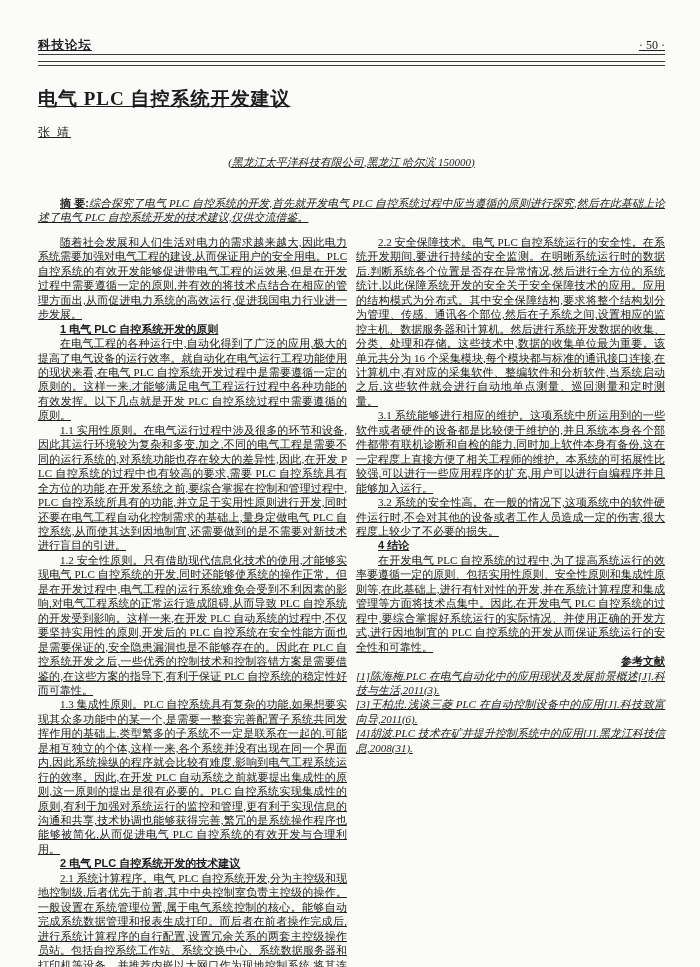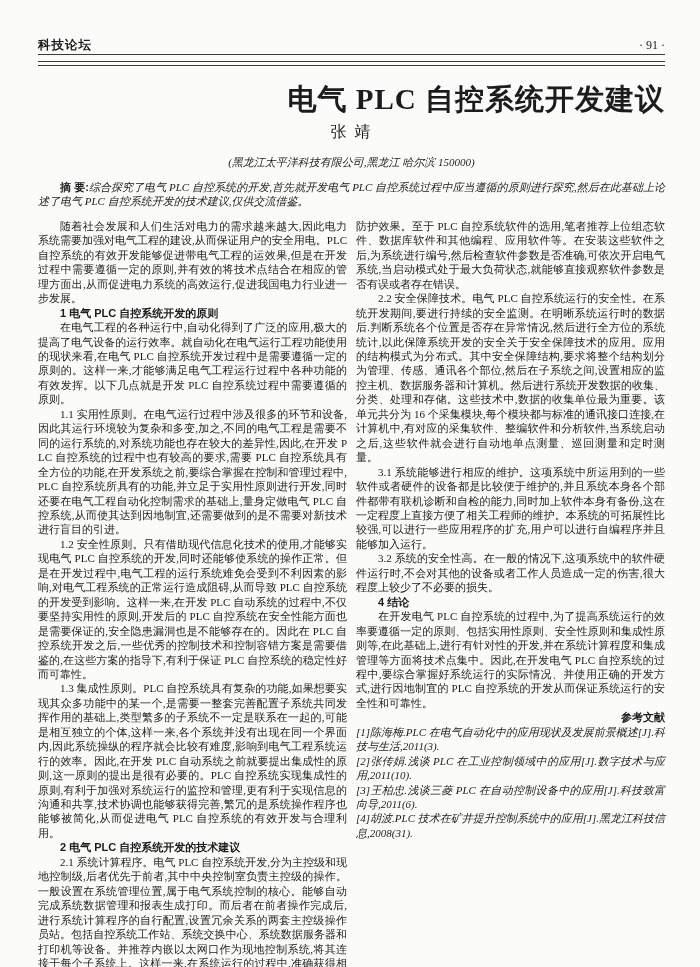--- a/index.html
+++ b/index.html
@@ -7,57 +7,58 @@
     width: 700px; height: 967px;
     background: #fbfbf9;
     color: #1c1c1c;
     font-family: "Liberation Serif", "DejaVu Serif", serif;
     overflow: hidden;
   }
   .page {
     box-sizing: border-box;
     width: 700px; height: 967px;
     padding: 38px 35px 8px 38px;
+    text-decoration: underline;
   }
   
   .runhead {
     display: flex; justify-content: space-between; align-items: flex-end;
     font-size: 12.5px; line-height: 14px;
   }
   .runhead .section { font-weight: bold; font-family: "Liberation Sans", "DejaVu Sans", sans-serif; letter-spacing: 1px; }
   .runhead .pageno { font-size: 12px; }
   .rule-thin { border-top: 1.2px solid #3c3c3c; margin-top: 2px; }
   .rule-double {
     margin-top: 6px; height: 2.5px;
     border-top: 1.6px solid #3c3c3c;
     border-bottom: 1.6px solid #3c3c3c;
   }
   
   .title {
     margin: 16px 0 0 0;
-    text-align: right;
-    font-size: 29px; line-height: 34px;
+    text-align: left;
+    font-size: 19px; line-height: 34px;
     font-weight: bold;
     letter-spacing: 1px;
   }
   .author {
-    margin-top: 9px; text-align: center;
-    font-size: 16px; line-height: 14px; letter-spacing: 2px;
+    margin-top: 9px; 
+    font-size: 12px; line-height: 14px; letter-spacing: 2px;
   }
   .affiliation {
     margin-top: 17px; text-align: center;
     font-size: 11px; line-height: 13px;
     font-style: italic;
   }
   
   .abstract, .keywords {
     font-size: 11px; line-height: 14.2px;
     text-align: justify;
   }
-  .abstract { margin-top: 11px; text-indent: 2em; }
+  .abstract { margin-top: 27px; text-indent: 2em; }
   .keywords { text-indent: 2em; }
   .lead-label {
     font-style: normal; font-weight: bold;
     font-family: "Liberation Sans", "DejaVu Sans", sans-serif;
   }
   .kai { font-style: italic; }
   
   .columns {
     display: flex; gap: 9px; margin-top: 11px;
   }
@@ -85,21 +86,21 @@
     text-indent: 0;
   }
 </style>
 </head>
 <body>
 
 <div class="page">
 
   <div class="runhead">
     <span class="section">科技论坛</span>
-    <span class="pageno">· 91 ·</span>
+    <span class="pageno">· 50 ·</span>
   </div>
   <div class="rule-thin"></div>
   <div class="rule-double"></div>
 
   <h1 class="title">电气 PLC 自控系统开发建议</h1>
   <div class="author">张 靖</div>
   <div class="affiliation">(黑龙江太平洋科技有限公司,黑龙江 哈尔滨 150000)</div>
 
   <div class="abstract">
     <span class="lead-label">摘  要:</span><span class="kai">综合探究了电气 PLC 自控系统的开发,首先就开发电气 PLC 自控系统过程中应当遵循的原则进行探究,然后在此基础上论述了电气 PLC 自控系统开发的技术建议,仅供交流借鉴。</span>
@@ -110,27 +111,25 @@
         <p class="body">随着社会发展和人们生活对电力的需求越来越大,因此电力系统需要加强对电气工程的建设,从而保证用户的安全用电。PLC 自控系统的有效开发能够促进带电气工程的运效果,但是在开发过程中需要遵循一定的原则,并有效的将技术点结合在相应的管理方面出,从而促进电力系统的高效运行,促进我国电力行业进一步发展。</p>
         <p class="heading">1 电气 PLC 自控系统开发的原则</p>
         <p class="body">在电气工程的各种运行中,自动化得到了广泛的应用,极大的提高了电气设备的运行效率。就自动化在电气运行工程功能使用的现状来看,在电气 PLC 自控系统开发过程中是需要遵循一定的原则的。这样一来,才能够满足电气工程运行过程中各种功能的有效发挥。以下几点就是开发 PLC 自控系统过程中需要遵循的原则。</p>
         <p class="body">1.1 实用性原则。在电气运行过程中涉及很多的环节和设备,因此其运行环境较为复杂和多变,加之,不同的电气工程是需要不同的运行系统的,对系统功能也存在较大的差异性,因此,在开发 PLC 自控系统的过程中也有较高的要求,需要 PLC 自控系统具有全方位的功能,在开发系统之前,要综合掌握在控制和管理过程中,PLC 自控系统所具有的功能,并立足于实用性原则进行开发,同时还要在电气工程自动化控制需求的基础上,量身定做电气 PLC 自控系统,从而使其达到因地制宜,还需要做到的是不需要对新技术进行盲目的引进。</p>
         <p class="body">1.2 安全性原则。只有借助现代信息化技术的使用,才能够实现电气 PLC 自控系统的开发,同时还能够使系统的操作正常。但是在开发过程中,电气工程的运行系统难免会受到不利因素的影响,对电气工程系统的正常运行造成阻碍,从而导致 PLC 自控系统的开发受到影响。这样一来,在开发 PLC 自动系统的过程中,不仅要坚持实用性的原则,开发后的 PLC 自控系统在安全性能方面也是需要保证的,安全隐患漏洞也是不能够存在的。因此在 PLC 自控系统开发之后,一些优秀的控制技术和控制容错方案是需要借鉴的,在这些方案的指导下,有利于保证 PLC 自控系统的稳定性好而可靠性。</p>
         <p class="body">1.3 集成性原则。PLC 自控系统具有复杂的功能,如果想要实现其众多功能中的某一个,是需要一整套完善配置子系统共同发挥作用的基础上,类型繁多的子系统不一定是联系在一起的,可能是相互独立的个体,这样一来,各个系统并没有出现在同一个界面内,因此系统操纵的程序就会比较有难度,影响到电气工程系统运行的效率。因此,在开发 PLC 自动系统之前就要提出集成性的原则,这一原则的提出是很有必要的。PLC 自控系统实现集成性的原则,有利于加强对系统运行的监控和管理,更有利于实现信息的沟通和共享,技术协调也能够获得完善,繁冗的是系统操作程序也能够被简化,从而促进电气 PLC 自控系统的有效开发与合理利用。</p>
         <p class="heading">2 电气 PLC 自控系统开发的技术建议</p>
         <p class="body">2.1 系统计算程序。电气 PLC 自控系统开发,分为主控级和现地控制级,后者优先于前者,其中中央控制室负责主控级的操作。一般设置在系统管理位置,属于电气系统控制的核心。能够自动完成系统数据管理和报表生成打印。而后者在前者操作完成后,进行系统计算程序的自行配置,设置冗余关系的两套主控级操作员站。包括自控系统工作站、系统交换中心、系统数据服务器和打印机等设备。并推荐内嵌以太网口作为现地控制系统,将其连接于每个子系统上。这样一来,在系统运行的过程中,准确获得相关运行参数和状态数据.还能够形成对相关控制设备的实时监控,这对于电气自控系统的极限位置连锁和误操作连锁等问题的解决,起到有效的安全</p>
       </div>
     <div class="col" id="col-right">
-        <p class="body noindent">防护效果。至于 PLC 自控系统软件的选用,笔者推荐上位组态软件、数据库软件和其他编程、应用软件等。在安装这些软件之后,为系统进行编号,然后检查软件参数是否准确,可依次开启电气系统,当启动模式处于最大负荷状态,就能够直接观察软件参数是否有误或者存在错误。</p>
         <p class="body">2.2 安全保障技术。电气 PLC 自控系统运行的安全性。在系统开发期间,要进行持续的安全监测。在明晰系统运行时的数据后.判断系统各个位置是否存在异常情况,然后进行全方位的系统统计,以此保障系统开发的安全关于安全保障技术的应用。应用的结构模式为分布式。其中安全保障结构,要求将整个结构划分为管理、传感、通讯各个部位,然后在子系统之间,设置相应的监控主机、数据服务器和计算机。然后进行系统开发数据的收集、分类、处理和存储。这些技术中,数据的收集单位最为重要。该单元共分为 16 个采集模块,每个模块都与标准的通讯接口连接,在计算机中,有对应的采集软件、整编软件和分析软件,当系统启动之后,这些软件就会进行自动地单点测量、巡回测量和定时测量。</p>
         <p class="body">3.1 系统能够进行相应的维护。这项系统中所运用到的一些软件或者硬件的设备都是比较便于维护的,并且系统本身各个部件都带有联机诊断和自检的能力,同时加上软件本身有备份,这在一定程度上直接方便了相关工程师的维护。本系统的可拓展性比较强,可以进行一些应用程序的扩充,用户可以进行自编程序并且能够加入运行。</p>
         <p class="body">3.2 系统的安全性高。在一般的情况下,这项系统中的软件硬件运行时,不会对其他的设备或者工作人员造成一定的伤害,很大程度上较少了不必要的损失。</p>
         <p class="heading">4 结论</p>
         <p class="body">在开发电气 PLC 自控系统的过程中,为了提高系统运行的效率要遵循一定的原则、包括实用性原则、安全性原则和集成性原则等,在此基础上,进行有针对性的开发,并在系统计算程度和集成管理等方面将技术点集中。因此,在开发电气 PLC 自控系统的过程中,要综合掌握好系统运行的实际情况、并使用正确的开发方式,进行因地制宜的 PLC 自控系统的开发从而保证系统运行的安全性和可靠性。</p>
         <p class="ref-title">参考文献</p>
         <p class="reference">[1]陈海梅.PLC 在电气自动化中的应用现状及发展前景概述[J].科技与生活,2011(3).</p>
-        <p class="reference">[2]张传娟.浅谈 PLC 在工业控制领域中的应用[J].数字技术与应用,2011(10).</p>
         <p class="reference">[3]王柏忠.浅谈三菱 PLC 在自动控制设备中的应用[J].科技致富向导,2011(6).</p>
         <p class="reference">[4]胡波.PLC 技术在矿井提升控制系统中的应用[J].黑龙江科技信息,2008(31).</p>
       </div>
   </div>
 
 </div>
 
 </body></html>

